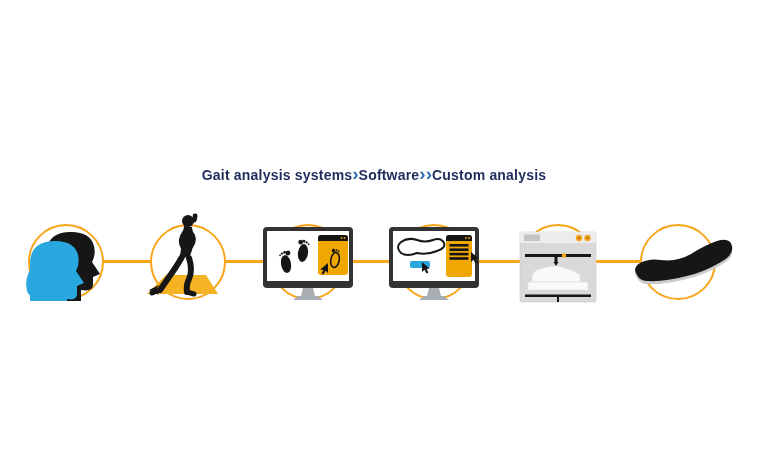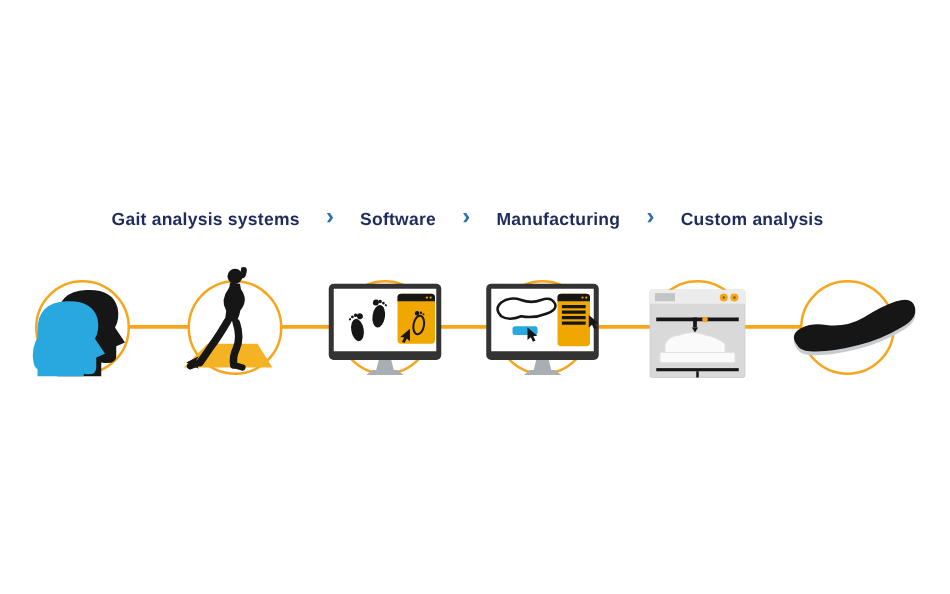--- a/index.html
+++ b/index.html
@@ -2,21 +2,21 @@
 <html style="--navy: #1E2B5C; --blue: #2E6DB4; --orange: #F7A51B; --amber: #F0A800; --mat: #F5B324; --cyan: #29A8E0; --ink: #161616; --bezel: #333333; --stand: #A9AEB3; --machine-body: #D9D9D9; --machine-top: #ECECEC; --shadow: #C9CCCE; --button-dot: #8C6508;"><head>
 <meta charset="utf-8">
 <style>
   html,body{margin:0;padding:0;background:#fff;}
   body{width:760px;height:475px;font-family:"Liberation Sans",sans-serif;}
   .canvas{position:relative;width:760px;height:475px;background:#fff;overflow:hidden;}
 
   
   .labels-row{
     position:absolute;top:167px;left:50%;transform:translateX(-50%);
-    margin-left:-6px;display:flex;align-items:center;gap:21px;white-space:nowrap;
+    margin-left:-6px;display:flex;align-items:center;white-space:nowrap;
   }
   .step-label{color:var(--navy);font-size:14px;font-weight:700;letter-spacing:.2px;}
   .chevron{color:var(--blue);font-size:19px;font-weight:700;line-height:14px;margin-top:-2px;}
 
   
   .connector{position:absolute;left:66px;top:260px;width:612px;height:3px;background:var(--orange);}
   .ring{position:absolute;top:224px;width:72px;height:72px;border:2.5px solid var(--orange);
         border-radius:50%;background:#fff;}
   .icon{position:absolute;overflow:visible;}
 
@@ -36,21 +36,20 @@
 </head>
 <body>
 
 <div class="canvas">
 
   <div class="labels-row">
     <span class="step-label">Gait analysis systems</span>
     <span class="chevron">›</span>
     <span class="step-label">Software</span>
     <span class="chevron">›</span>
-    <span class="step-label">Manufacturing</span>
     <span class="chevron">›</span>
     <span class="step-label">Custom analysis</span>
   </div>
 
   <div class="connector"></div>
 
   <div class="ring" style="left:28px"></div>
   <div class="ring" style="left:150px"></div>
   <div class="ring" style="left:270px"></div>
   <div class="ring" style="left:396px"></div>

